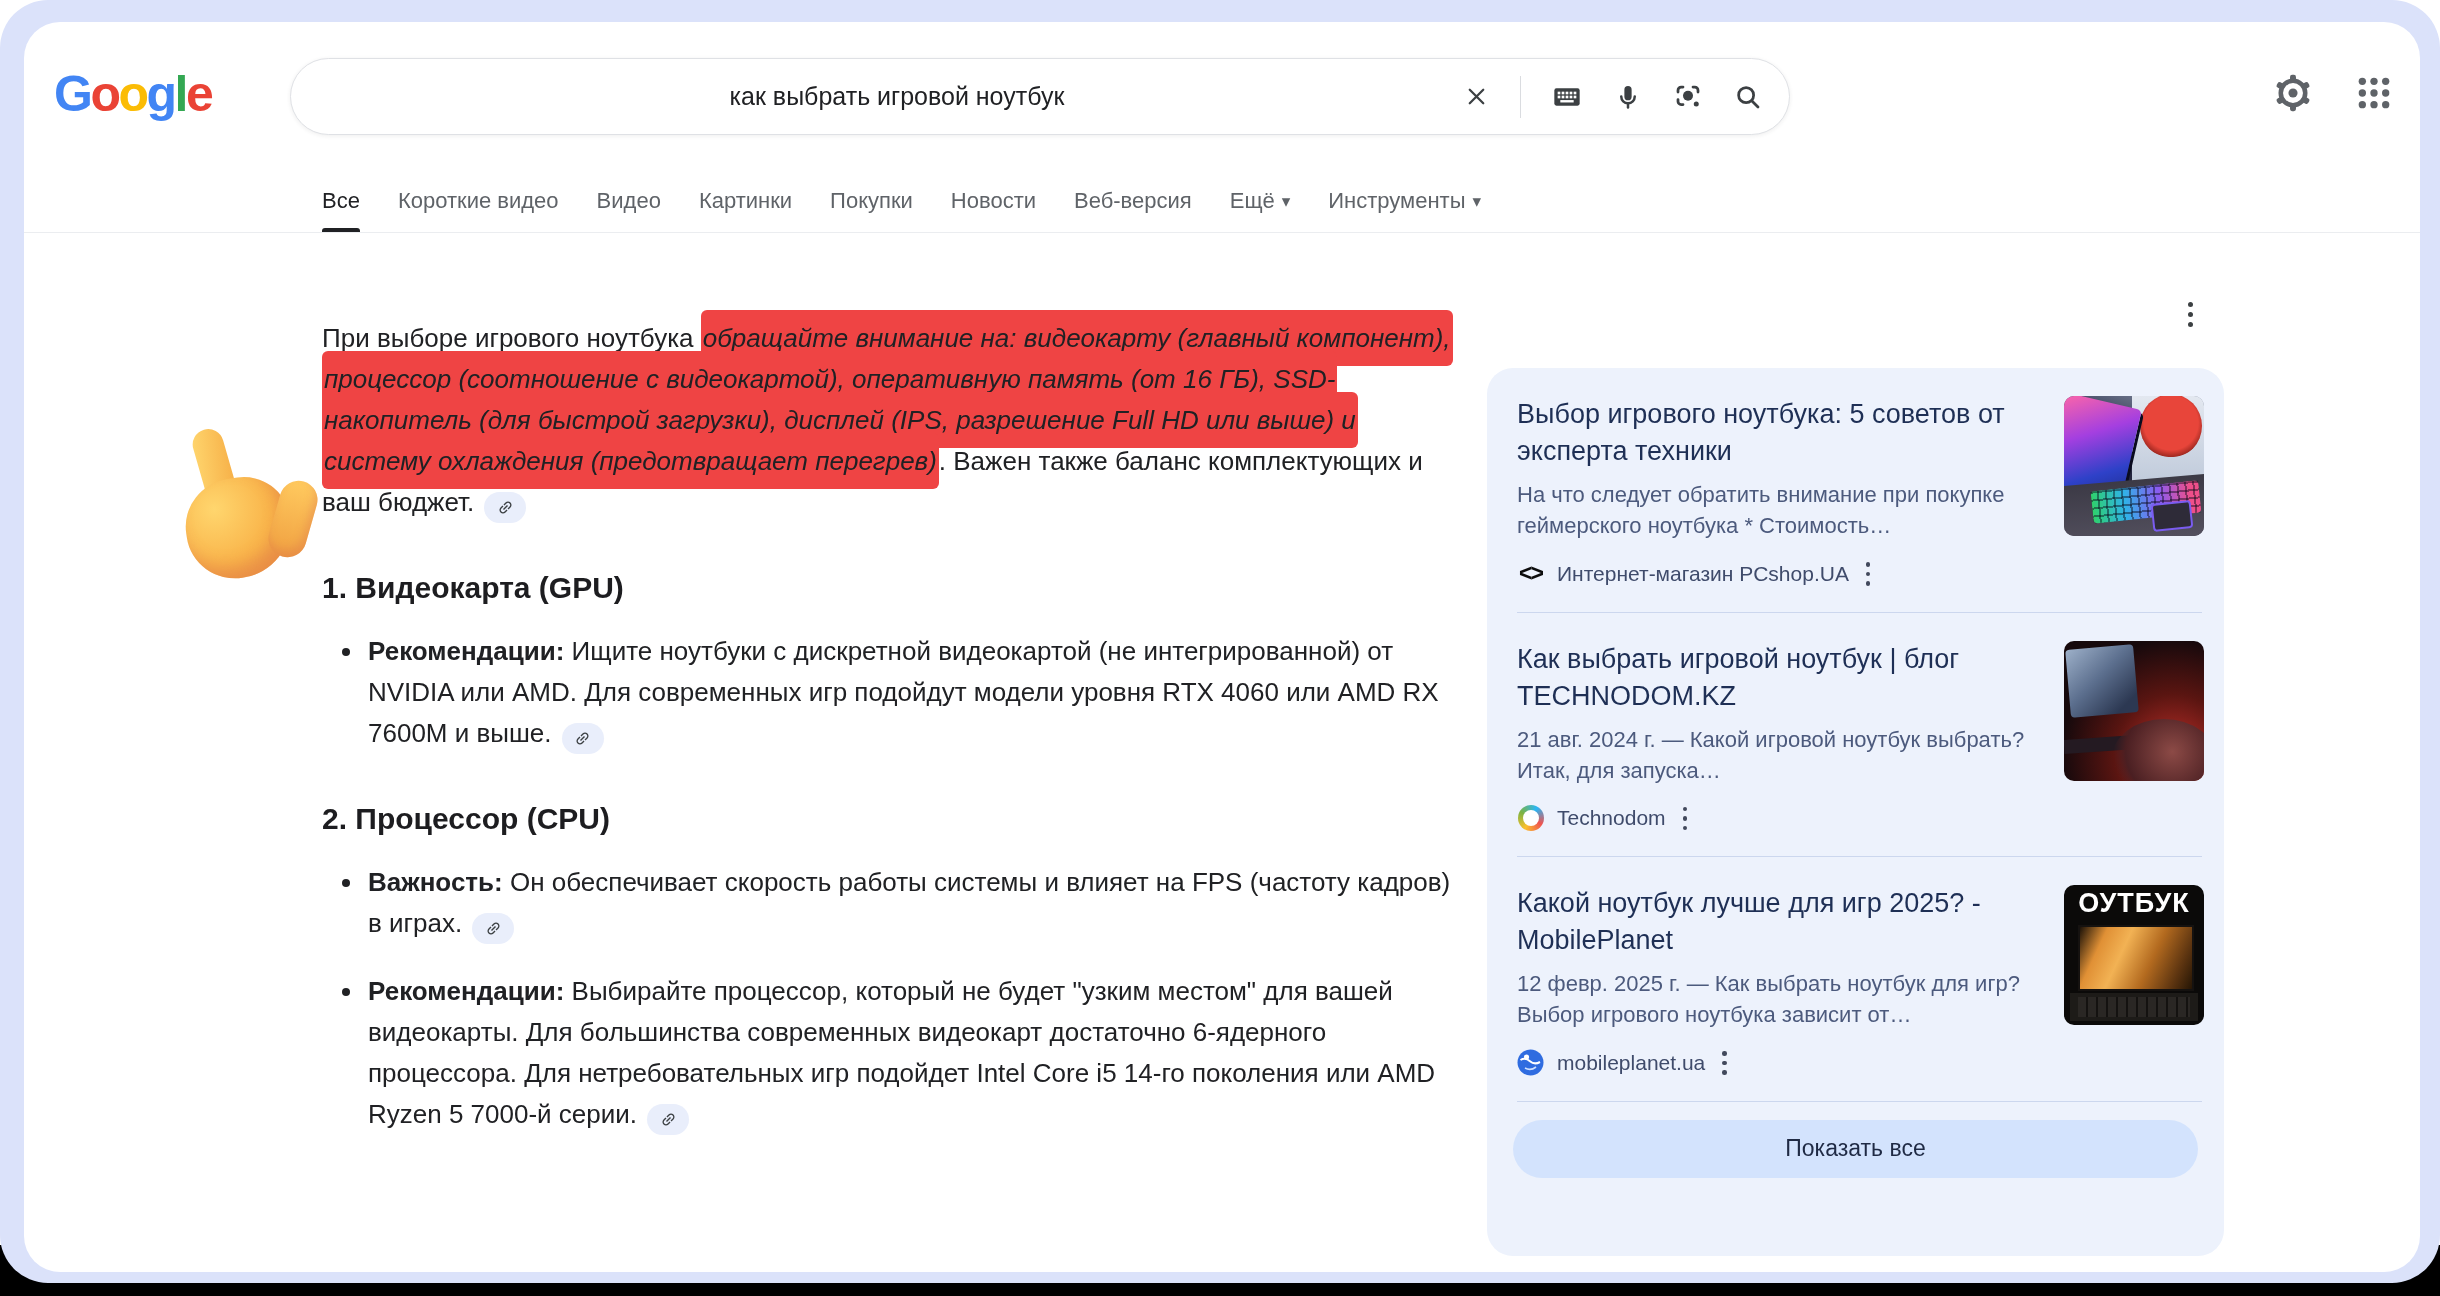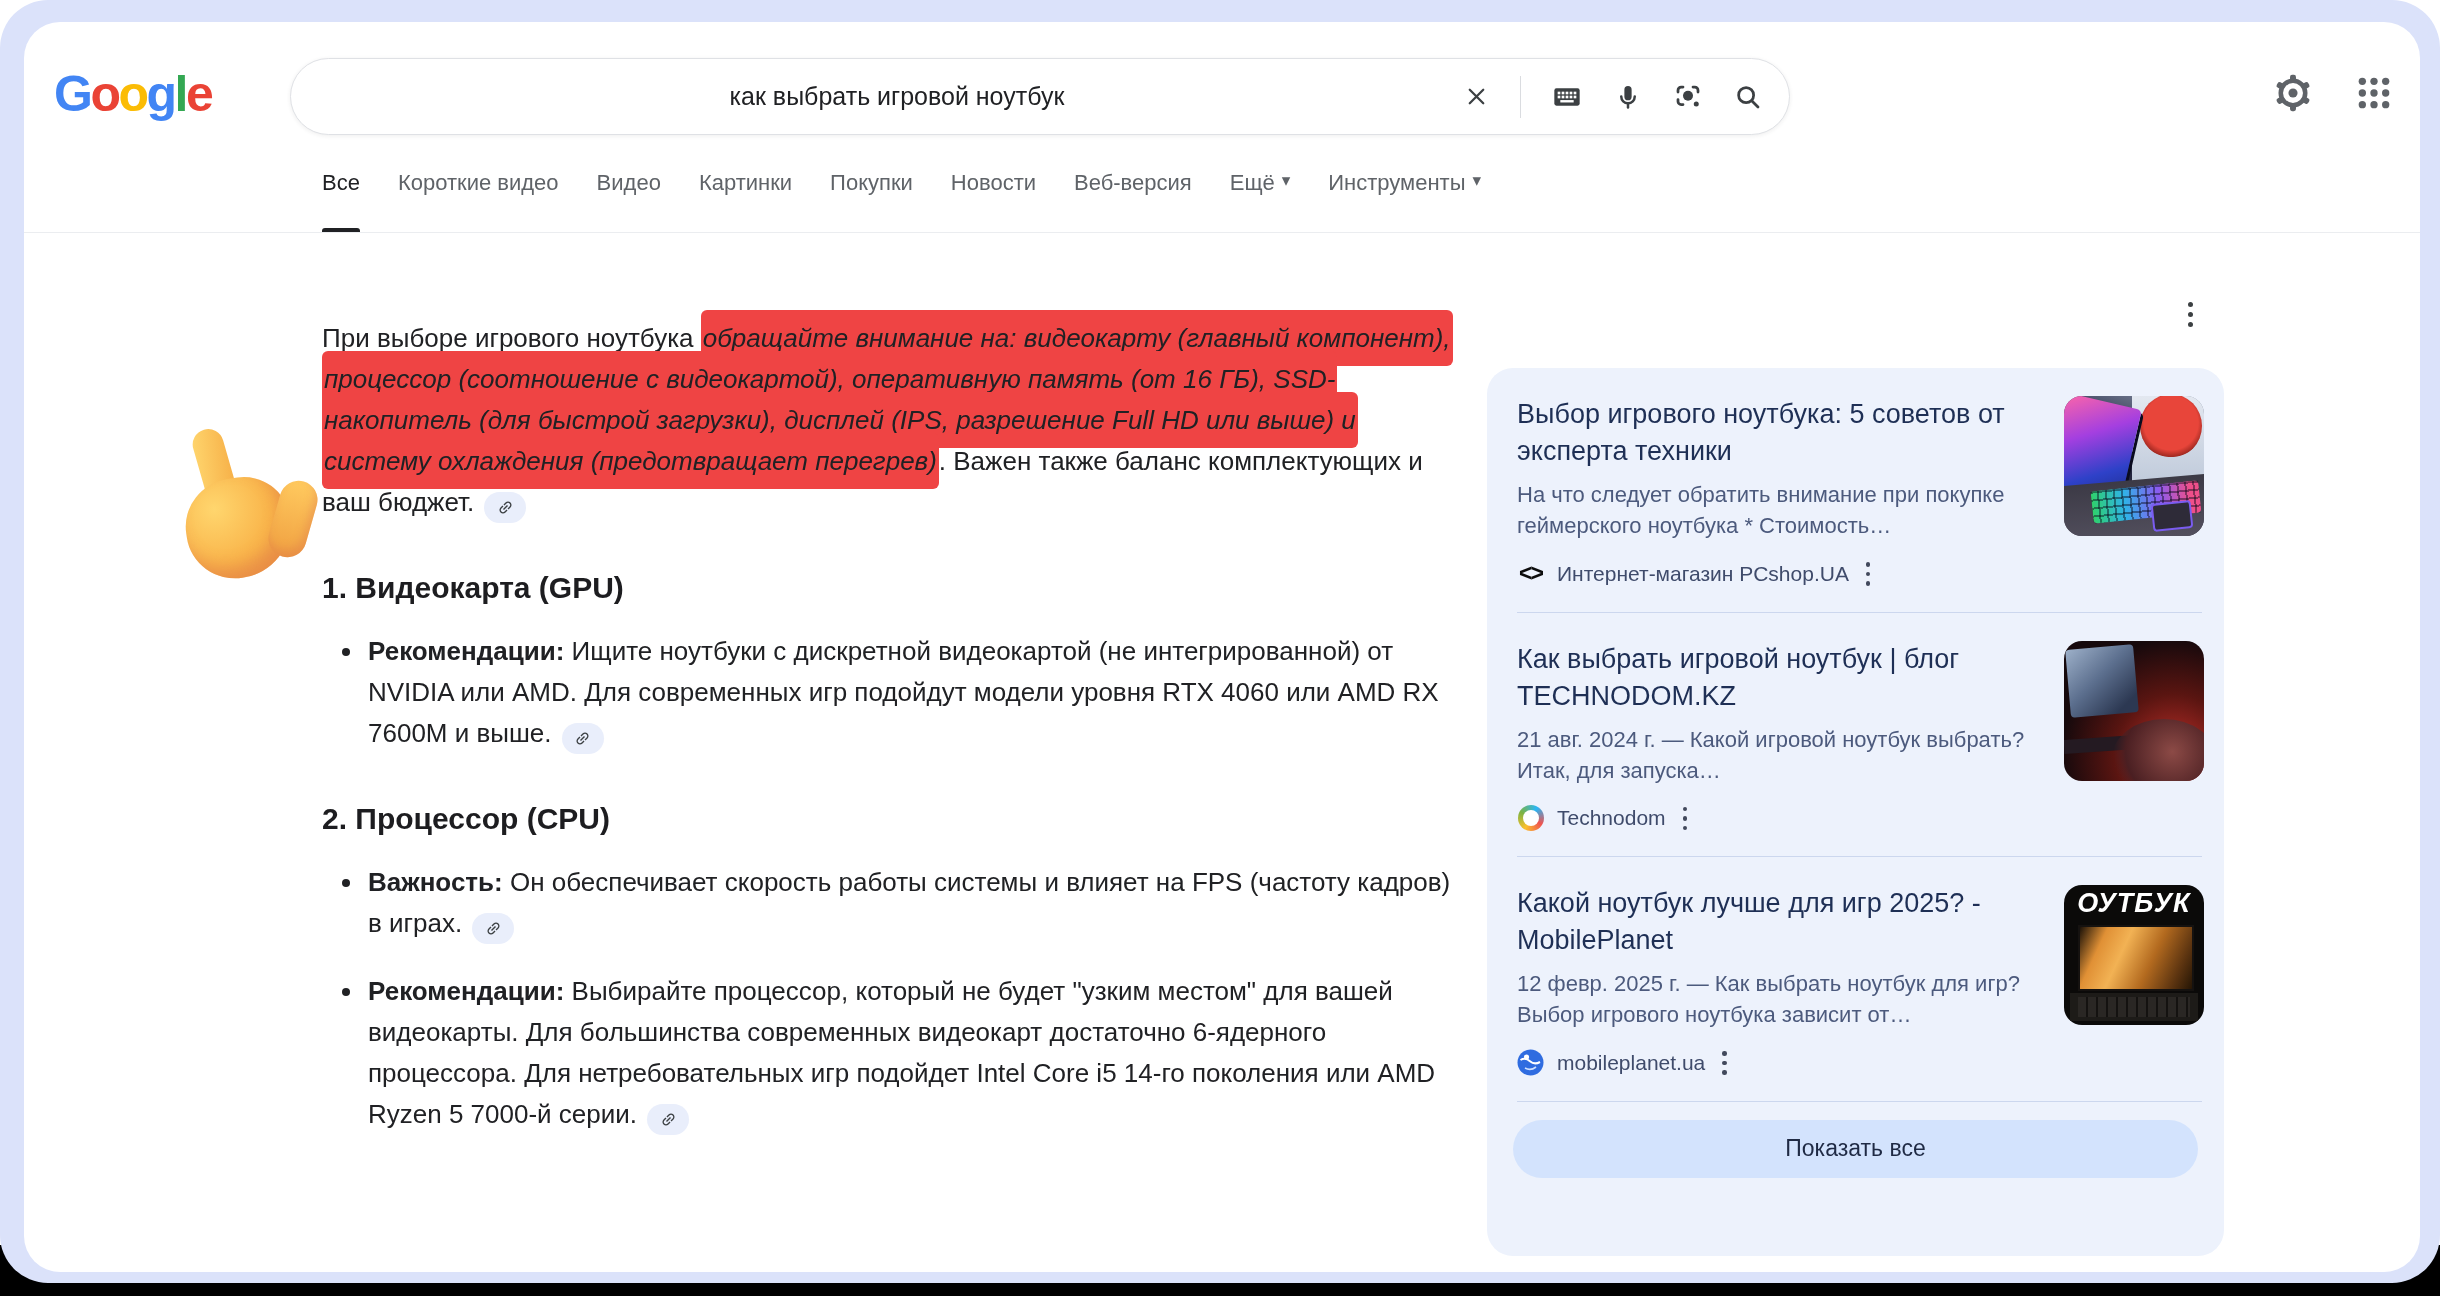--- a/index.html
+++ b/index.html
@@ -17,21 +17,21 @@
               padding:0 26px 0 40px;box-sizing:border-box;box-shadow:0 1px 4px rgba(32,33,36,.08);}
   .search-box input{flex:1;border:none;outline:none;background:transparent;font:25px "Liberation Sans","DejaVu Sans",sans-serif;color:#202124;text-align:center;}
   .sb-icons{display:flex;align-items:center;gap:30px;}
   .icon-btn{display:flex;align-items:center;justify-content:center;cursor:pointer;background:none;border:none;padding:0;}
   .sb-divider{width:1px;height:42px;background:#dadce0;}
   .top-icons{position:absolute;left:2248px;top:50px;display:flex;gap:40px;align-items:center;}
 
   
   .tabs{position:absolute;left:0;right:0;top:148px;height:63px;border-bottom:1px solid #ebedf0;
         display:flex;align-items:center;gap:38px;padding-left:298px;box-sizing:border-box;}
-  .tab{position:relative;height:100%;display:flex;gap:7px;font-size:22px;color:#5f6368;cursor:pointer;white-space:nowrap;}
+  .tab{position:relative;height:100%;display:flex;align-items:center;gap:7px;font-size:22px;color:#5f6368;cursor:pointer;white-space:nowrap;}
   .tab .chev{font-size:17px;color:#5f6368;}
   .tab.active{color:#202124;font-weight:400;}
   .tab.active::after{content:"";position:absolute;left:0;right:0;bottom:0;height:4px;background:#202124;border-radius:3px 3px 0 0;}
 
   
   .ai-col{position:absolute;left:298px;top:268px;width:1132px;color:#1f1f1f;}
   .ai-head{display:flex;align-items:center;gap:18px;height:40px;}
   .ai-head .label{font-size:23px;color:#1f1f1f;}
   .ai-intro{margin-top:28px;font-size:26px;line-height:41px;color:#202124;}
   .hl{background:#ef4444;border-radius:6px;padding:13px 2px;-webkit-box-decoration-break:clone;box-decoration-break:clone;font-style:italic;}
@@ -61,21 +61,21 @@
 
   
   .panel{position:absolute;left:1463px;top:346px;width:737px;height:888px;background:#edf2fc;border-radius:26px;
          box-sizing:border-box;display:flex;flex-direction:column;overflow:hidden;}
   .scard{display:flex;padding:28px 20px 22px 30px;}
   .scard-text{flex:1;padding-right:20px;min-width:0;}
   .scard-title{font-size:27px;line-height:37px;color:#1e2f55;cursor:pointer;}
   .scard-snippet{margin-top:9px;font-size:22px;line-height:31px;color:#4c5a7d;}
   .scard-src{margin-top:17px;display:flex;align-items:center;gap:13px;}
   .src-name{font-size:21px;color:#3f4b6b;}
-  .thumb{width:140px;height:140px;border-radius:18px;flex:none;overflow:hidden;position:relative;cursor:pointer;background:#222;font-style:italic;}
+  .thumb{width:140px;height:140px;border-radius:10px;flex:none;overflow:hidden;position:relative;cursor:pointer;background:#222;}
   .sdiv{height:1px;background:#ccd7ee;margin:0 22px 0 30px;}
   .show-all{margin:18px 26px 0;height:58px;border-radius:29px;background:#d3e3fd;border:none;
             display:flex;align-items:center;justify-content:center;font-size:23px;color:#1f2a44;cursor:pointer;
             font-family:inherit;}
   .fav{width:27px;height:27px;flex:none;display:flex;align-items:center;justify-content:center;}
   .fav-code{font-weight:700;font-size:23px;letter-spacing:-2px;color:#0c0c0c;}
   .fav-ring{width:26px;height:26px;border-radius:50%;position:relative;
             background:conic-gradient(from 210deg,#fbc02d,#7cb342,#29b6f6,#ef5350,#fbc02d);}
   .fav-ring::after{content:"";position:absolute;inset:5px;background:#fff;border-radius:50%;}
 

